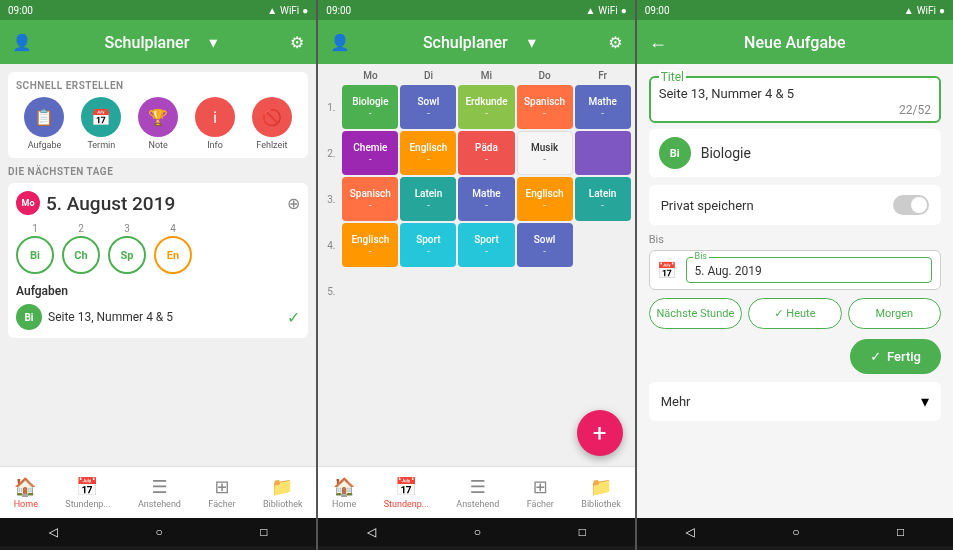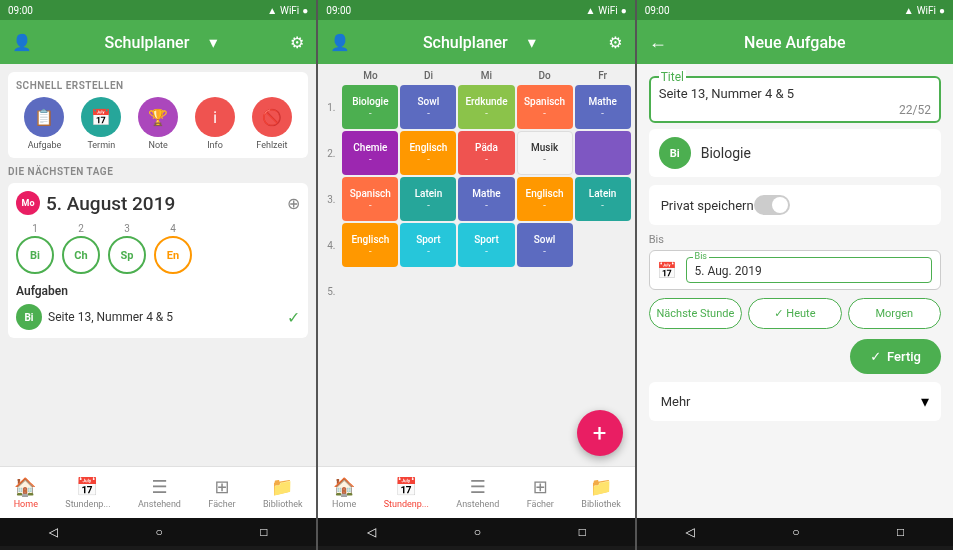--- a/index.html
+++ b/index.html
@@ -383,20 +383,21 @@
       align-items: center;
       justify-content: center;
     }
     .subject-name-na {
       font-size: 14px;
       color: #333;
     }
 
     .privat-row {
       display: flex;
+      justify-content: space-between;
       align-items: center;
       background: white;
       border-radius: 6px;
       padding: 10px 12px;
       margin-bottom: 8px;
     }
     .privat-label { font-size: 13px; color: #333; }
 
     
     .toggle {

